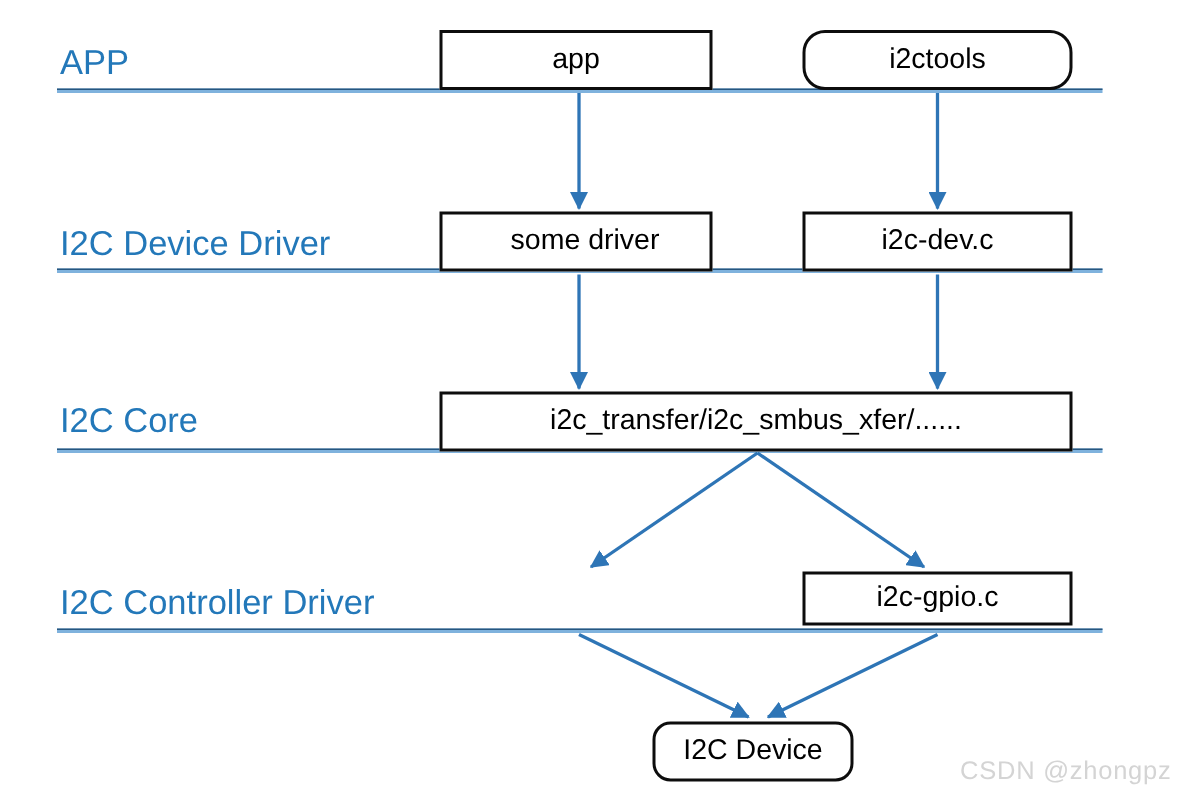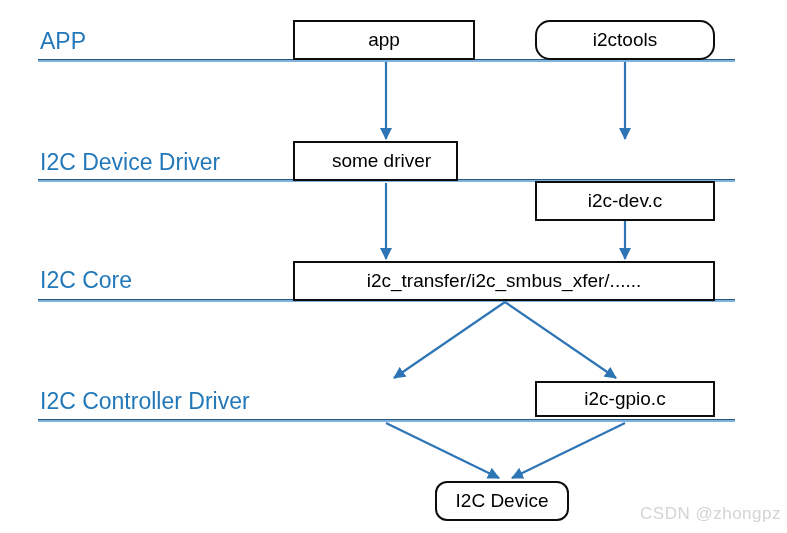--- a/index.html
+++ b/index.html
@@ -42,22 +42,22 @@
     display: flex;
     align-items: center;
     justify-content: center;
     font-size: 19px;
     color: #000000;
     white-space: nowrap;
     z-index: 2;
   }
   .box-app            { left: 293px; top: 20px;  width: 182px; height: 40px; }
   .box-i2ctools       { left: 535px; top: 20px;  width: 180px; height: 40px; border-radius: 15px; }
-  .box-some-driver    { left: 293px; top: 141px; width: 165px; height: 40px; padding-left: 12px; }
-  .box-i2c-dev        { left: 535px; top: 141px; width: 180px; height: 40px; margin-top: 40px; }
+  .box-some-driver    { left: 293px; top: 141px; width: 182px; height: 40px; padding-left: 12px; }
+  .box-i2c-dev        { left: 535px; top: 141px; width: 180px; height: 40px; }
   .box-i2c-core       { left: 293px; top: 261px; width: 422px; height: 40px; }
   .box-adapter-driver { left: 293px; top: 381px; width: 182px; height: 40px; }
   .box-i2c-gpio       { left: 535px; top: 381px; width: 180px; height: 36px; }
   .box-i2c-device     { left: 435px; top: 481px; width: 134px; height: 40px; border-radius: 12px; }
   .label-1 { top: 28px;  }
   .label-2 { top: 149px; }
   .label-3 { top: 267px; }
   .label-4 { top: 388px; }
   .line-1 { top: 59px;  }
   .line-2 { top: 179px; }

